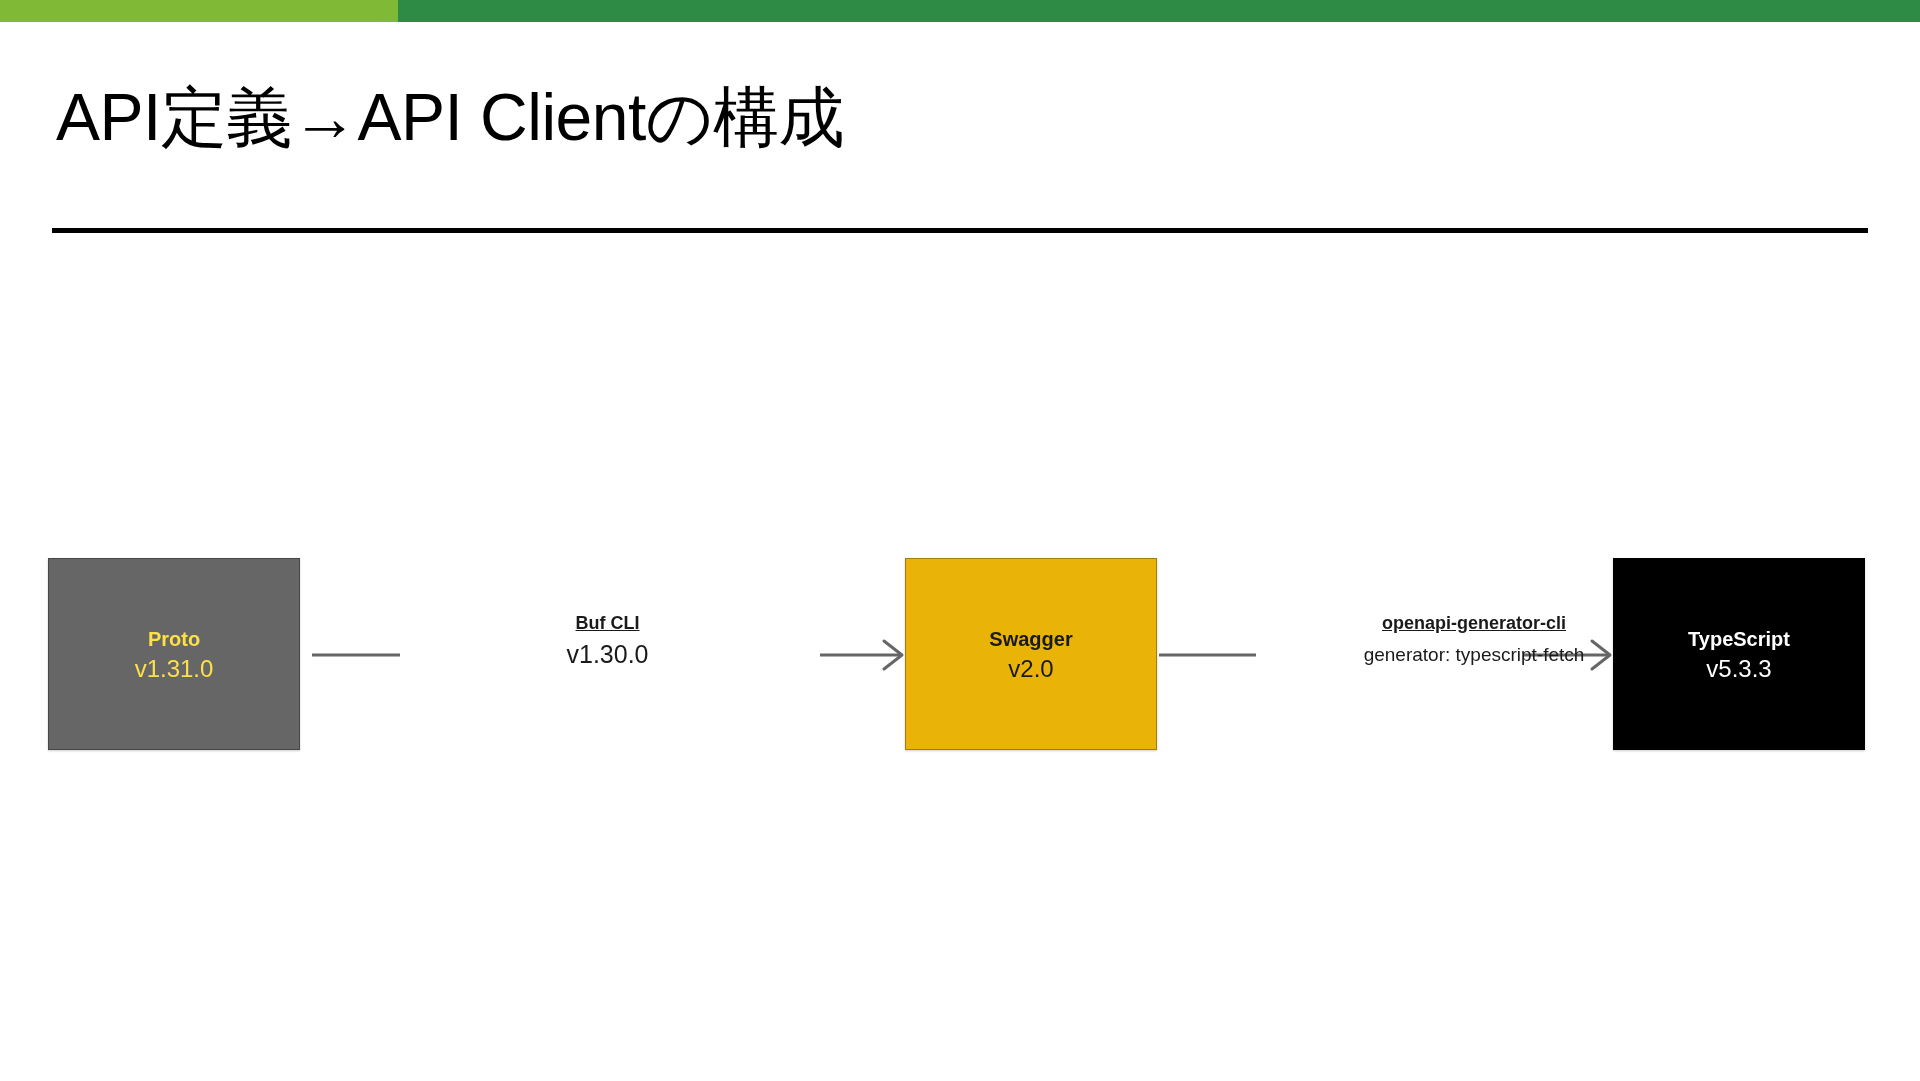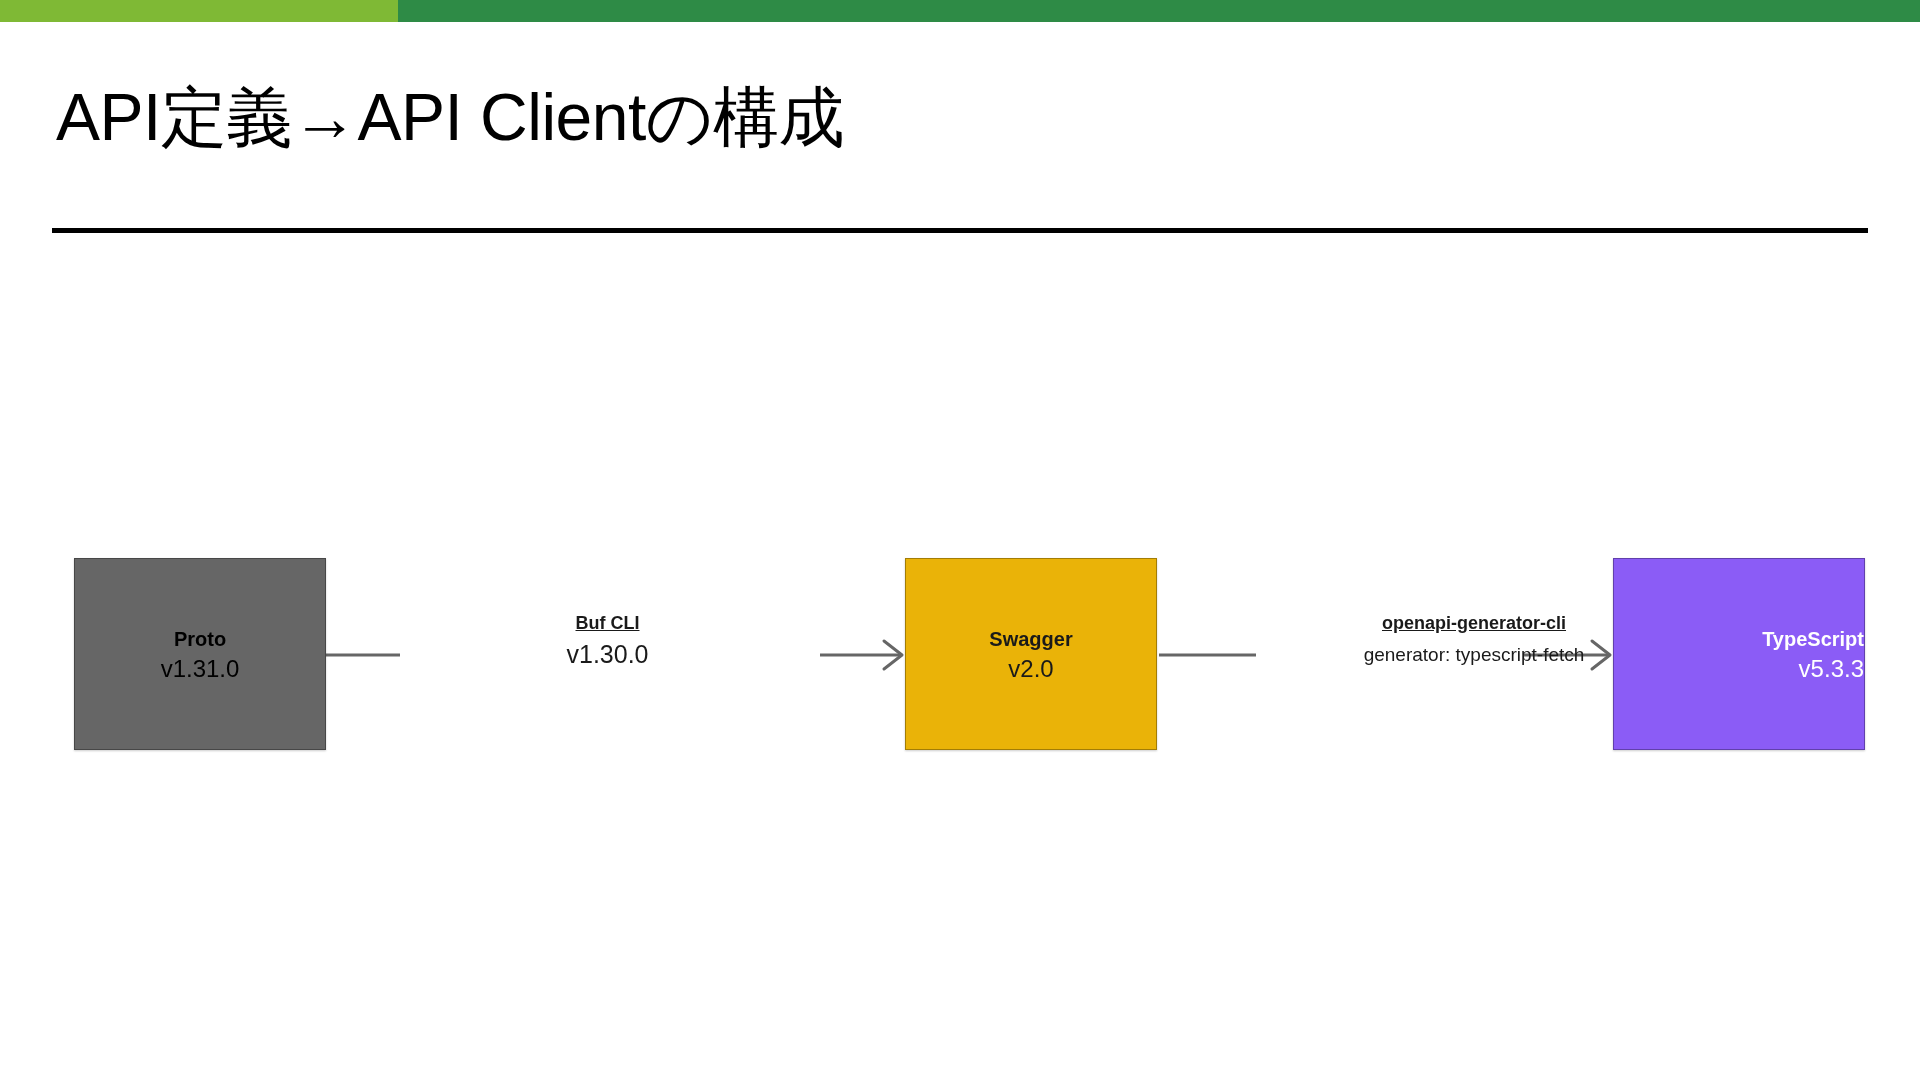--- a/index.html
+++ b/index.html
@@ -84,23 +84,23 @@
     font-size: 20px;
     font-weight: bold;
     line-height: 30px;
   }
   .node .node-version {
     font-size: 24px;
     font-weight: 400;
     line-height: 30px;
   }
 
-  #node-proto        { left: 74px;   background: #666666; color: #000000; }
+  #node-proto        { left: 48px;   background: #666666; color: #fde047; }
   #node-swagger      { left: 905px;  background: #eab308; color: #1a1a1a; }
-  #node-typescript   { left: 1613px; background: #8b5cf6; color: #ffffff; align-items: flex-end; }
+  #node-typescript   { left: 1613px; background: #000000; color: #ffffff; }
 
   
   .edge-svg {
     position: absolute;
     top: 0; left: 0;
     width: 1920px;
     height: 1081px;
     pointer-events: none;
     overflow: visible;
   }

